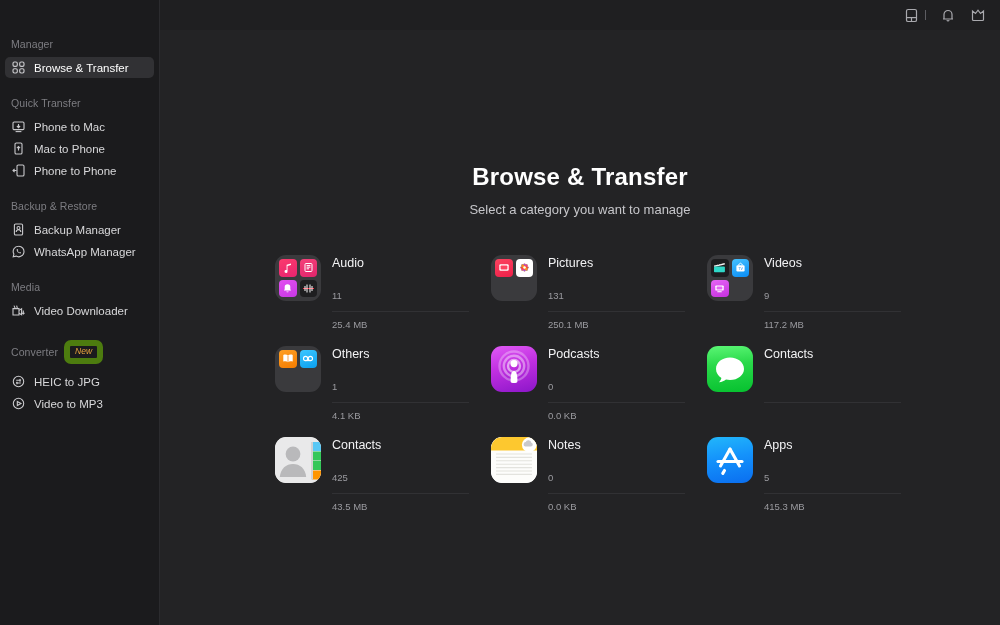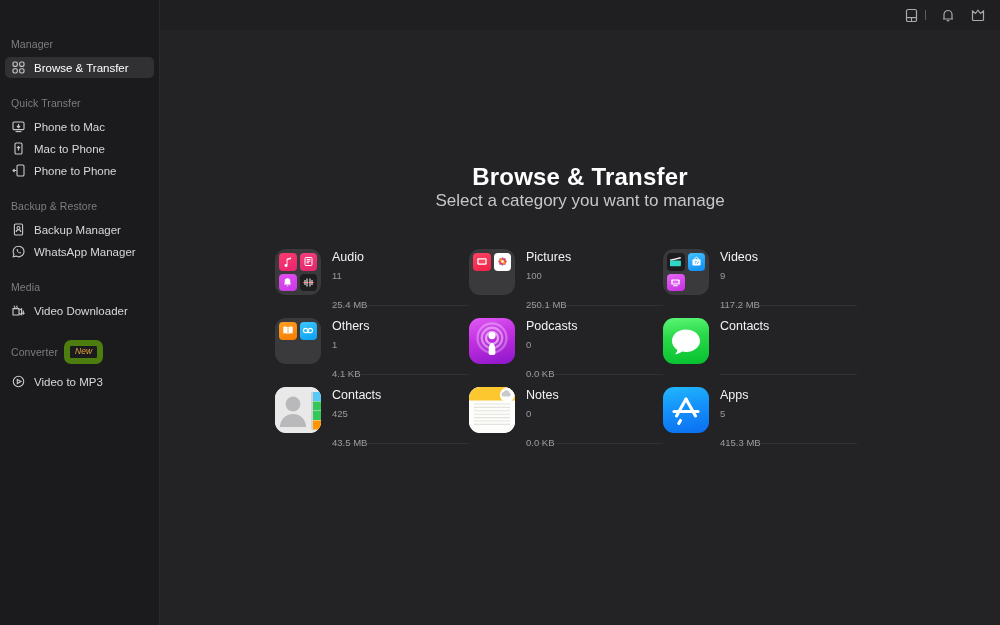--- a/index.html
+++ b/index.html
@@ -85,47 +85,48 @@
     margin-left: -8px;
   }
 
   
   .page-head { text-align: center; margin-top: 133px; }
   .page-title {
     font-size: 24px; font-weight: bold; color: #fff;
     letter-spacing: .2px;
   }
   .page-sub {
-    font-size: 17px; color: #c6c6ca; 
+    font-size: 13px; color: #c6c6ca; margin-top: 11px;
   }
 
   
   .grid {
     width: 610px;
     margin: 34px auto 0;
     display: grid;
     grid-template-columns: repeat(3, 194px);
     column-gap: 0px;
     row-gap: 0px;
+    gap: 22px;
   }
   .card {
     height: 69px;
     display: flex; align-items: flex-start; gap: 11px;
     padding-top: 4px;
     cursor: default;
   }
   .card-icon { width: 46px; height: 46px; flex: 0 0 46px; }
   .card-body {
     flex: 1; min-width: 0;
     height: 57px;
     display: flex; flex-direction: column;
     border-bottom: 1px solid #313134;
   }
   .card-title { font-size: 12.5px; color: #f2f2f4; margin-top: 1px; }
-  .card-count { font-size: 9.5px; color: #9b9ba0; margin-top: 6px; }
+  .card-count { font-size: 9.5px; color: #9b9ba0; margin-top: 20px; }
   .card-size  { font-size: 9.5px; color: #9b9ba0; margin-top: 18px; }
 
   
   .folder {
     width: 46px; height: 46px;
     background: #3a3a3d;
     border-radius: 11px;
     padding: 4px;
     display: grid;
     grid-template-columns: 1fr 1fr;
@@ -229,20 +230,30 @@
               <path d="M3.2 4.4 L2 1.6 M5.4 4.4 L4.6 1.6"></path>
               <path d="M11.3 6.4 L11.3 10 M10.1 8.8 L11.3 10 L12.5 8.8"></path>
             </svg>
           </span>
           <span class="side-label">Video Downloader</span>
         </div>
         <div class="group-spacer"></div>
         <div class="side-group-label">
           <span>Converter</span>
           <span class="badge-new">New</span>
+        </div>
+        <div class="side-item">
+          <span class="side-icon">
+            <svg width="13" height="13" viewBox="0 0 13 13" fill="none" stroke="currentColor" stroke-width="1.1">
+              <circle cx="6.5" cy="6.5" r="5.2"></circle>
+              <path d="M4.2 5.3 L8.8 5.3 M8.8 5.3 L7.6 4.1 M8.8 5.3 L7.6 6.5"></path>
+              <path d="M8.8 8 L4.2 8 M4.2 8 L5.4 6.8 M4.2 8 L5.4 9.2"></path>
+            </svg>
+          </span>
+          <span class="side-label">HEIC to JPG</span>
         </div>
         <div class="side-item">
           <span class="side-icon">
             <svg width="13" height="13" viewBox="0 0 13 13" fill="none" stroke="currentColor" stroke-width="1.1">
               <circle cx="6.5" cy="6.5" r="5.2"></circle>
               <path d="M5.3 4.4 L9 6.5 L5.3 8.6 Z"></path>
             </svg>
           </span>
           <span class="side-label">Video to MP3</span>
         </div>
@@ -342,21 +353,21 @@
                     <circle r="1.25" fill="#fff"></circle>
                   </g>
                 </svg>
               </div>
               <div></div>
               <div></div>
             </div>
           </div>
           <div class="card-body">
             <div class="card-title">Pictures</div>
-            <div class="card-count">100</div>
+            <div class="card-count">131</div>
             <div class="card-size">250.1 MB</div>
           </div>
         </div>
         <div class="card">
           <div class="card-icon">
             <div class="folder">
               <div class="mini" style="background:#1d1d1f">
                 <svg width="13" height="11" viewBox="0 0 13 11">
                   <path d="M1 3.4 L11.6 1.1 L11.9 2.6 L1.3 4.9 Z" fill="#f2f2f2"></path>
                   <g fill="#1d1d1f">

